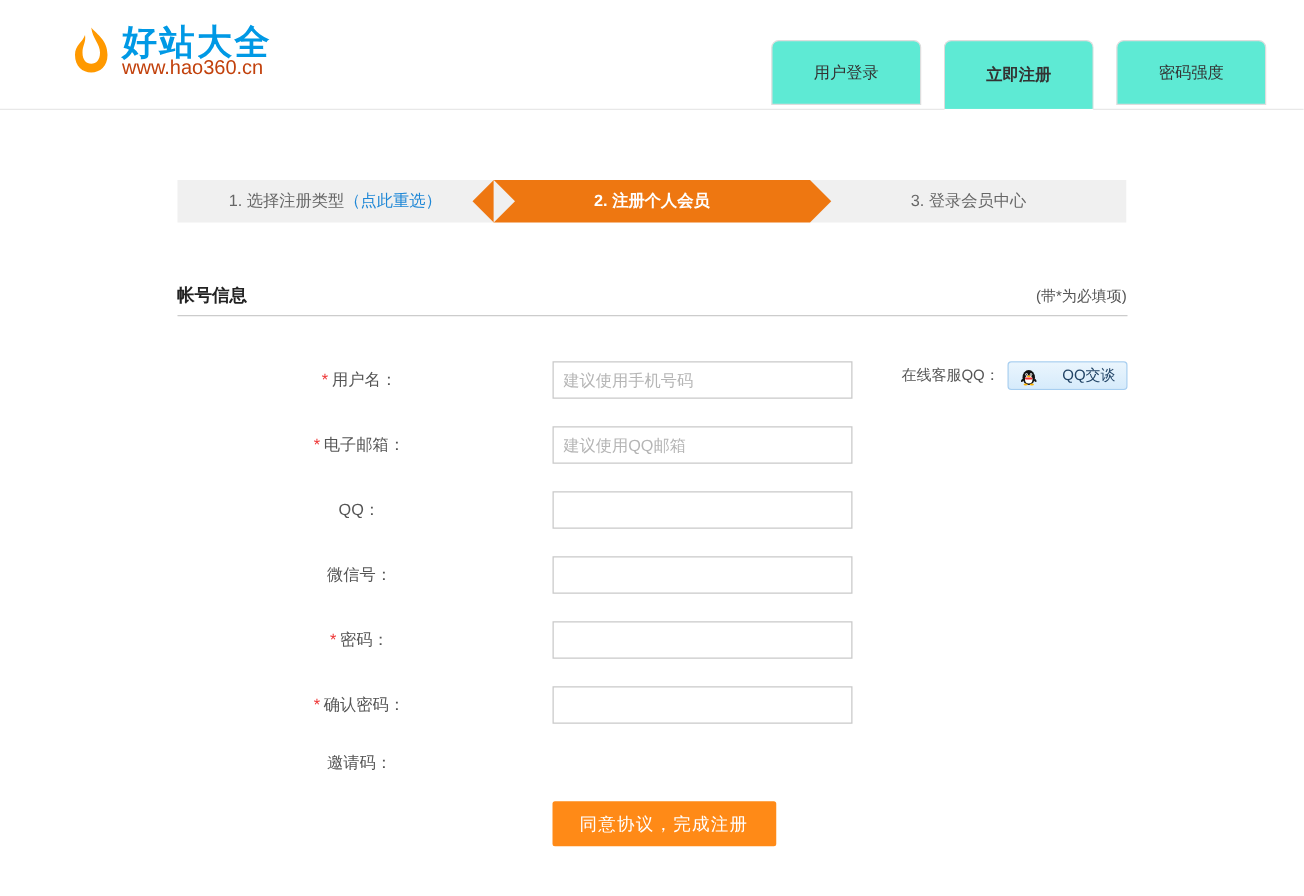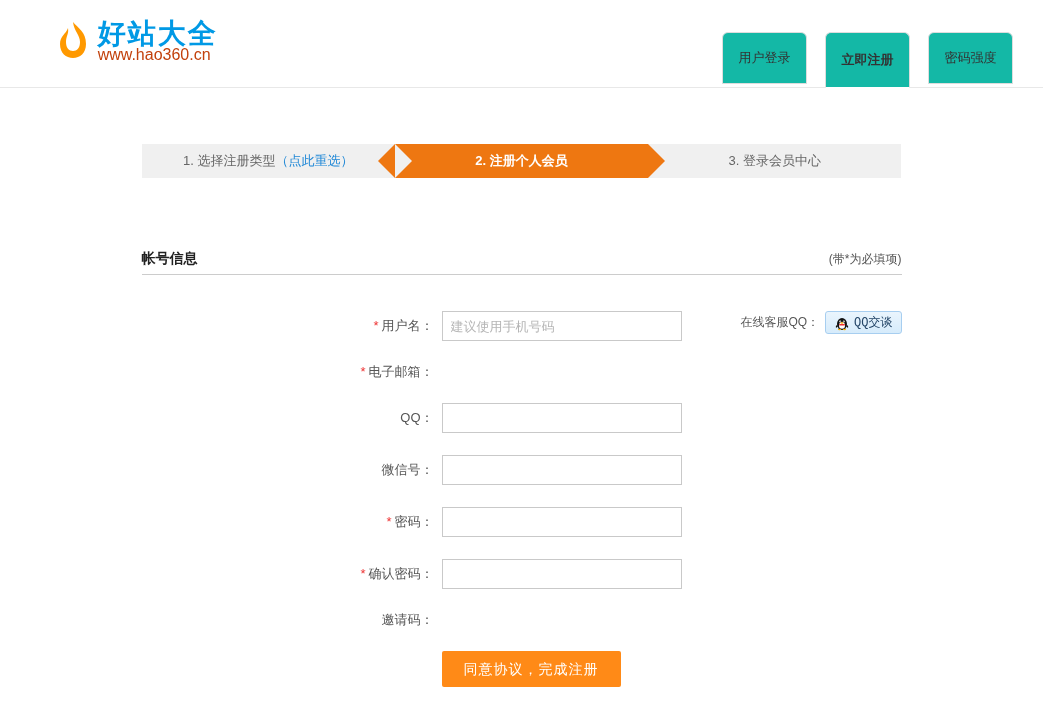--- a/index.html
+++ b/index.html
@@ -5,50 +5,50 @@
   * { margin:0; padding:0; box-sizing:border-box; }
   body { font-family:"Microsoft YaHei","SimSun",Arial,sans-serif; font-size:13px; color:#333; background:#fff; }
   .page { width:1043px; margin:0 auto; }
   .header { position:relative; height:88px; border-bottom:1px solid #e8e8e8; }
   .logo { position:absolute; left:56px; top:20px; }
   .logo-icon { display:inline-block; vertical-align:top; }
   .logo-text { display:inline-block; vertical-align:top; margin-left:4px; }
   .logo-main { font-size:28px; font-weight:bold; color:#0099e5; letter-spacing:2px; line-height:28px; }
   .logo-sub  { font-size:16px; color:#c2410c; line-height:14px; }
   .tabs { position:absolute; right:30px; bottom:-1px; display:flex; gap:18px; }
-  .tab { width:85px; height:52px; border:1px solid #ddd; border-bottom:1px solid #ddd;
-         border-radius:6px 6px 0 0; background:#14b8a6; display:flex; align-items:center;
+  .tab { width:120px; height:52px; border:1px solid #ddd; border-bottom:1px solid #ddd;
+         border-radius:6px 6px 0 0; background:#5eead4; display:flex; align-items:center;
          justify-content:center; font-size:13px; color:#333; cursor:pointer; }
   .tab.active { height:56px; border-bottom:1px solid #fff; font-weight:bold; }
   .content { width:760px; margin:56px auto 0; }
   .steps { display:flex; height:34px; line-height:34px; font-size:13px; }
   .step { position:relative; flex:1; text-align:center; background:#f0f0f0; color:#666; }
   .step .link { color:#1e87d6; }
   .step.active { background:#ee7711; color:#fff; font-weight:bold; }
   .step.active::before, .step.active::after {
     content:""; position:absolute; top:0; width:0; height:0;
     border-top:17px solid transparent; border-bottom:17px solid transparent;
   }
   .step.active::before { left:-17px; border-right:17px solid #ee7711; }
   .step.active::after  { right:-17px; border-left:17px solid #ee7711; z-index:1; }
   .step1::after { content:""; position:absolute; right:-17px; top:0; width:0; height:0;
     border-top:17px solid transparent; border-bottom:17px solid transparent;
     border-left:17px solid #f0f0f0; z-index:2; }
   .section-head { display:flex; justify-content:space-between; align-items:flex-end;
-                  margin-top:72px; padding-bottom:6px; border-bottom:1px solid #ccc;gap:28px; }
+                  margin-top:50px; padding-bottom:6px; border-bottom:1px solid #ccc;gap:28px; }
   .section-title { font-size:14px; font-weight:bold; color:#222; }
   .section-note  { font-size:12px; color:#555; }
   .form-wrap { position:relative; margin-top:36px; }
   .qq-support { position:absolute; right:0; top:0; display:flex; align-items:center; gap:6px; font-size:12px; color:#555; }
-  .qq-btn { display:inline-flex; align-items:center; gap:4px; padding:2px 8px;
+  .qq-btn { display:inline-flex; align-items:center; gap:19px; padding:2px 8px;
             border:1px solid #a7cef0; border-radius:3px;
-            background:linear-gradient(#eaf5fd,#d6ebfb); color:#246; cursor:pointer;font-family:Liberation Mono, monospace; }
+            background:linear-gradient(#eaf5fd,#d6ebfb); color:#246; cursor:pointer; }
   .qq-penguin { width:16px; height:16px; }
   .form-row { display:flex; align-items:center; margin-bottom:22px; }
-  .form-label { width:300px; text-align:right; padding-right:8px; color:#555; font-size:13px; }
+  .form-label { width:300px; text-align:center; padding-right:8px; color:#555; font-size:13px; }
   .req { color:#e33; margin-right:3px; }
   .form-field input[type=text], .form-field input[type=password] {
     width:240px; height:30px; padding:0 8px; border:1px solid #c9c9c9; font-size:13px; color:#333;
   }
   .form-field input::placeholder { color:#b5b5b5; }
   .strength { display:flex; flex-direction:column; width:160px; }
   .strength-labels { display:flex; font-size:12px; color:#444; }
   .strength-labels span { flex:1; text-align:center; }
   .strength-bars { display:flex; gap:2px; margin-top:2px; }
   .strength-bars div { flex:1; height:6px; background:#f2f2f2; border:1px solid #e0a24a; }
@@ -116,20 +116,21 @@
         </span>
       </div>
 
       <div class="form-row">
         <div class="form-label"><span class="req">*</span><span>用户名：</span></div>
         <div class="form-field"><input type="text" placeholder="建议使用手机号码" style=""></div>
       </div>
 
       <div class="form-row">
         <div class="form-label"><span class="req">*</span><span>电子邮箱：</span></div>
+        <div class="form-field"><input type="text" placeholder="建议使用QQ邮箱" style=""></div>
       </div>
 
       <div class="form-row">
         <div class="form-label"><span>QQ：</span></div>
         <div class="form-field"><input type="text" style=""></div>
       </div>
 
       <div class="form-row">
         <div class="form-label"><span>微信号：</span></div>
         <div class="form-field"><input type="text" style=""></div>

